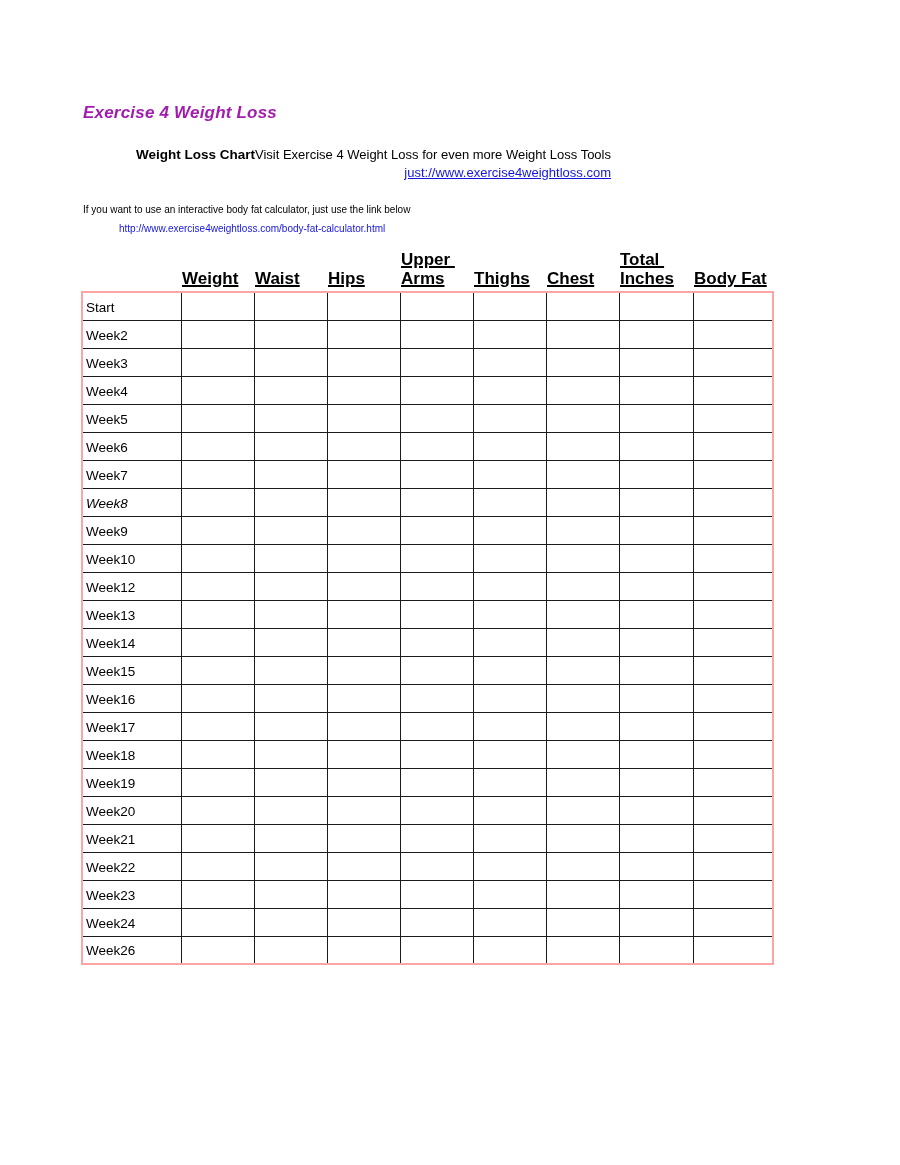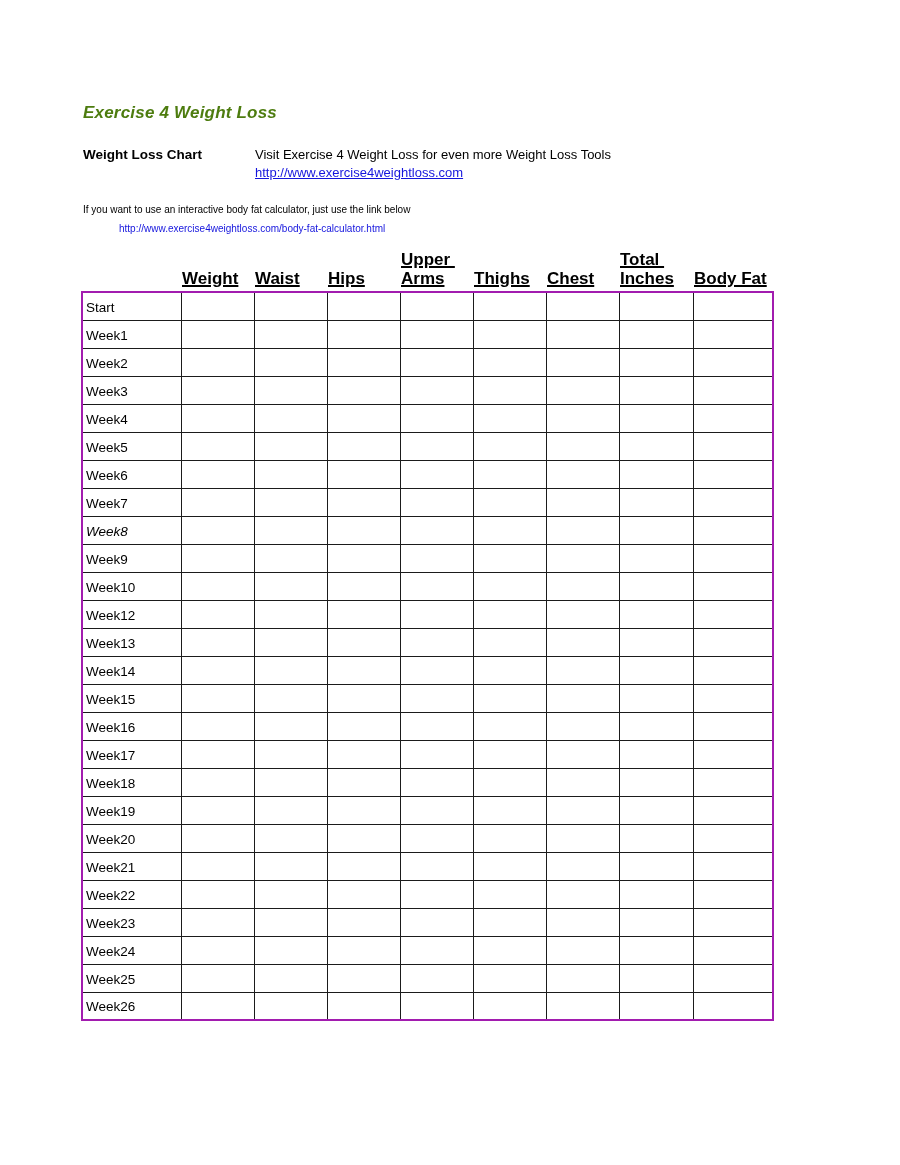--- a/index.html
+++ b/index.html
@@ -15,21 +15,21 @@
   .title {
     position: absolute; left: 83px; top: 103px;
     margin: 0;
     font-size: 17px; font-weight: bold; font-style: italic;
     letter-spacing: 0.2px;
   }
 
   .intro {
     position: absolute; left: 83px; top: 146px;
     display: flex; align-items: flex-start;
-    font-size: 13px; line-height: 18px;
+    font-size: 13px; line-height: 18px; text-align: right;
   }
   .intro-label { width: 172px; font-weight: bold; font-size: 13.5px; }
 
   .calc {
     position: absolute; left: 83px; top: 200px;
     font-size: 10px; line-height: 19px;
   }
 
   a.link { cursor: pointer; }
   a.link.underlined { text-decoration: underline; }
@@ -43,42 +43,42 @@
     font-size: 17px; font-weight: bold;
     line-height: 19px; padding: 0 0 3px 2px;
     border: none;
   }
   table.hdr th span {
     text-decoration: underline;
     text-decoration-thickness: 1.5px;
     white-space: pre; 
   }
 
-  table.grid { border: 2px solid #a21caf; }
+  table.grid { border: 2px solid #fca5a5; }
   table.grid td {
     border: 1.5px solid #1b1b1b;
     font-size: 13.5px;
     vertical-align: middle;
     padding: 2px 0 0 3px;
   }
   table.grid tr { height: 28px; }
   td.italic { font-style: italic; margin-left: 36px; }
 </style>
 </head>
 <body style="background: rgb(255, 255, 255);">
 
 <div class="page">
 
-  <h1 class="title" style="color: #4d7c0f; font-style: italic;">Exercise 4 Weight Loss</h1>
+  <h1 class="title" style="color: #a21caf; font-style: italic;">Exercise 4 Weight Loss</h1>
 
   <div class="intro">
     <div class="intro-label">Weight Loss Chart</div>
     <div class="intro-body">
       <div>Visit Exercise 4 Weight Loss for even more Weight Loss Tools</div>
-      <a class="link underlined" href="#" style="color: rgb(21, 21, 221);">http://www.exercise4weightloss.com</a>
+      <a class="link underlined" href="#" style="color: rgb(21, 21, 221);">just://www.exercise4weightloss.com</a>
     </div>
   </div>
 
   <div class="calc">
     <div>If you want to use an interactive body fat calculator, just use the link below</div>
     <a class="link plain" href="#" style="color: rgb(21, 21, 221);">http://www.exercise4weightloss.com/body-fat-calculator.html</a>
   </div>
 
   <div class="sheet">
 
@@ -154,31 +154,20 @@
             <td></td>
             <td></td>
             <td></td>
             <td></td>
             <td></td>
             <td></td>
             <td></td>
             <td></td>
           </tr>
           <tr>
-            <td class="label">Week1</td>
-            <td></td>
-            <td></td>
-            <td></td>
-            <td></td>
-            <td></td>
-            <td></td>
-            <td></td>
-            <td></td>
-          </tr>
-          <tr>
             <td class="label">Week2</td>
             <td></td>
             <td></td>
             <td></td>
             <td></td>
             <td></td>
             <td></td>
             <td></td>
             <td></td>
           </tr>
@@ -397,31 +386,20 @@
             <td></td>
             <td></td>
             <td></td>
             <td></td>
             <td></td>
             <td></td>
             <td></td>
           </tr>
           <tr>
             <td class="label">Week24</td>
-            <td></td>
-            <td></td>
-            <td></td>
-            <td></td>
-            <td></td>
-            <td></td>
-            <td></td>
-            <td></td>
-          </tr>
-          <tr>
-            <td class="label">Week25</td>
             <td></td>
             <td></td>
             <td></td>
             <td></td>
             <td></td>
             <td></td>
             <td></td>
             <td></td>
           </tr>
           <tr>

